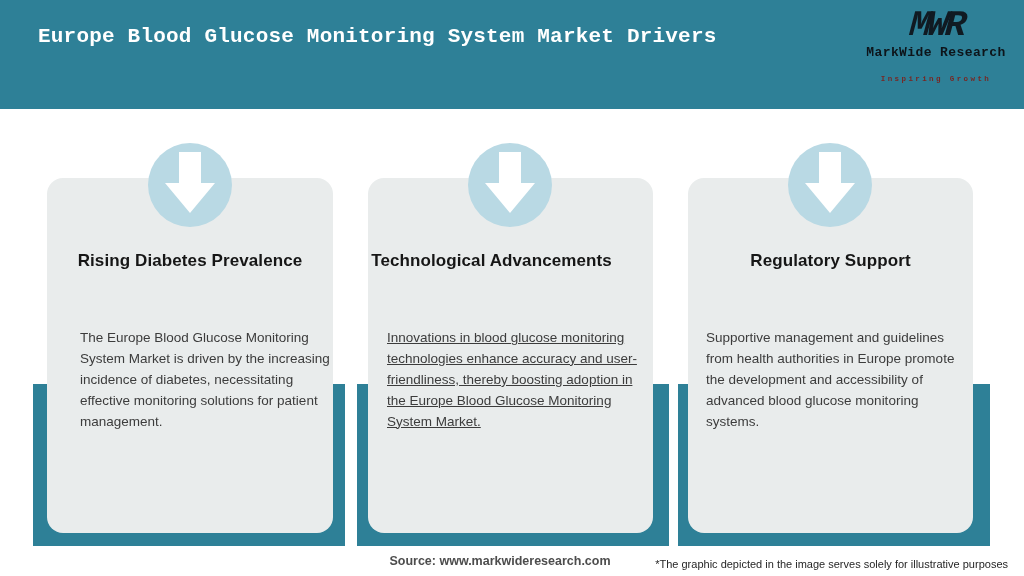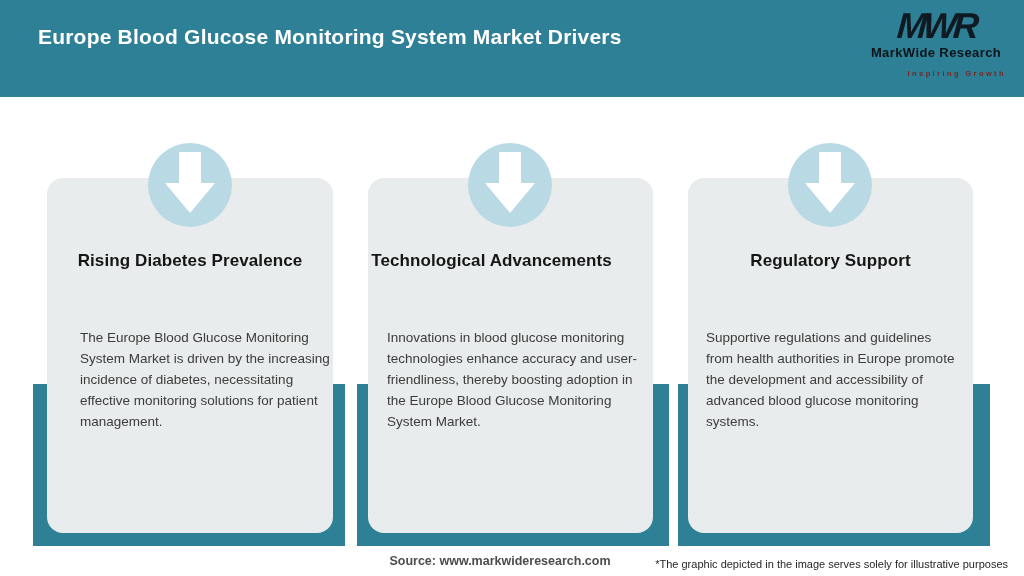--- a/index.html
+++ b/index.html
@@ -5,42 +5,42 @@
   * { margin:0; padding:0; box-sizing:border-box; }
   html,body { background:#ffffff; }
   .stage {
     position:relative; width:1024px; height:576px;
     background:#ffffff; overflow:hidden;
     font-family:"Liberation Sans", sans-serif;
   }
 
   
   .header {
-    position:absolute; left:0; top:0; width:1024px; height:97px;
+    position:absolute; left:0; top:0; width:1024px; height:109px;
     background:#2E8097;
+    font-family:Liberation Mono, monospace;
   }
   .header-title {
     position:absolute; left:38px; top:25px;
     font-size:21px; font-weight:bold; color:#ffffff; letter-spacing:0.2px;
   }
   .logo {
     position:absolute; right:18px; top:8px; width:140px; text-align:center;
   }
   .logo-monogram {
     font-size:36px; line-height:1.0; font-weight:bold; font-style:italic;
     letter-spacing:-4px; color:#101a22; transform:skewX(-4deg);
   }
   .logo-name {
     font-size:13px; font-weight:bold; color:#0d141a; letter-spacing:0.4px;
     margin-top:1px;
   }
   .logo-tagline {
     font-size:7.5px; font-weight:bold; color:#772724; letter-spacing:2.4px;
-    margin-top:9px;
-    text-align:right;
+    margin-top:15px;
   }
 
   
   .teal-band { position:absolute; top:384px; height:162px; width:312px; background:#2E8097; }
   .band-1 { left:33px; }
   .band-2 { left:357px; }
   .band-3 { left:678px; }
 
   .card {
     position:absolute; top:178px; height:355px; width:286px;
@@ -65,21 +65,21 @@
   }
   .title-1 { left:47px; width:286px; }
   .title-2 { left:368px; width:247px; }
   .title-3 { left:688px; width:285px;text-align:center; }
 
   .card-body {
     position:absolute; top:328px; width:252px;
     font-size:13.5px; line-height:1.55; color:#3c3c3c;
   }
   .body-1 { left:66px;margin-left:14px; }
-  .body-2 { left:387px; }
+  .body-2 { left:387px;text-decoration:underline; }
   .body-3 { left:706px; }
 
   
   .footer-source {
     position:absolute; left:328px; top:554px; width:344px; text-align:center;
     font-size:12.5px; font-weight:bold; color:#4d4d4d;
   }
   .footer-disclaimer {
     position:absolute; right:16px; top:558px;
     font-size:11px; color:#262626;
@@ -128,18 +128,18 @@
       </svg>
     </span>
   </div>
 
   <div class="card-title title-1">Rising Diabetes Prevalence</div>
   <div class="card-title title-2">Technological Advancements</div>
   <div class="card-title title-3">Regulatory Support</div>
 
   <div class="card-body body-1">The Europe Blood Glucose Monitoring System Market is driven by the increasing incidence of diabetes, necessitating effective monitoring solutions for patient management.</div>
   <div class="card-body body-2">Innovations in blood glucose monitoring technologies enhance accuracy and user-friendliness, thereby boosting adoption in the Europe Blood Glucose Monitoring System Market.</div>
-  <div class="card-body body-3">Supportive regulations and guidelines from health authorities in Europe promote the development and accessibility of advanced blood glucose monitoring systems.</div>
+  <div class="card-body body-3">Supportive management and guidelines from health authorities in Europe promote the development and accessibility of advanced blood glucose monitoring systems.</div>
 
   <div class="footer-source">Source: www.markwideresearch.com</div>
   <div class="footer-disclaimer">*The graphic depicted in the image serves solely for illustrative purposes</div>
 
 </div>
 
 </body></html>

